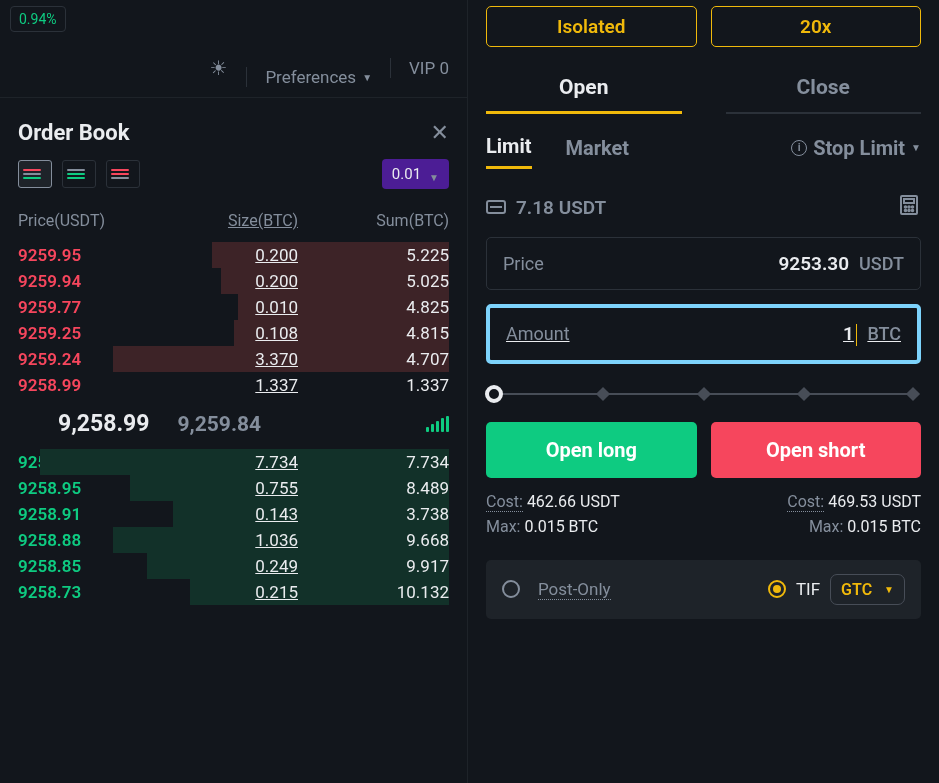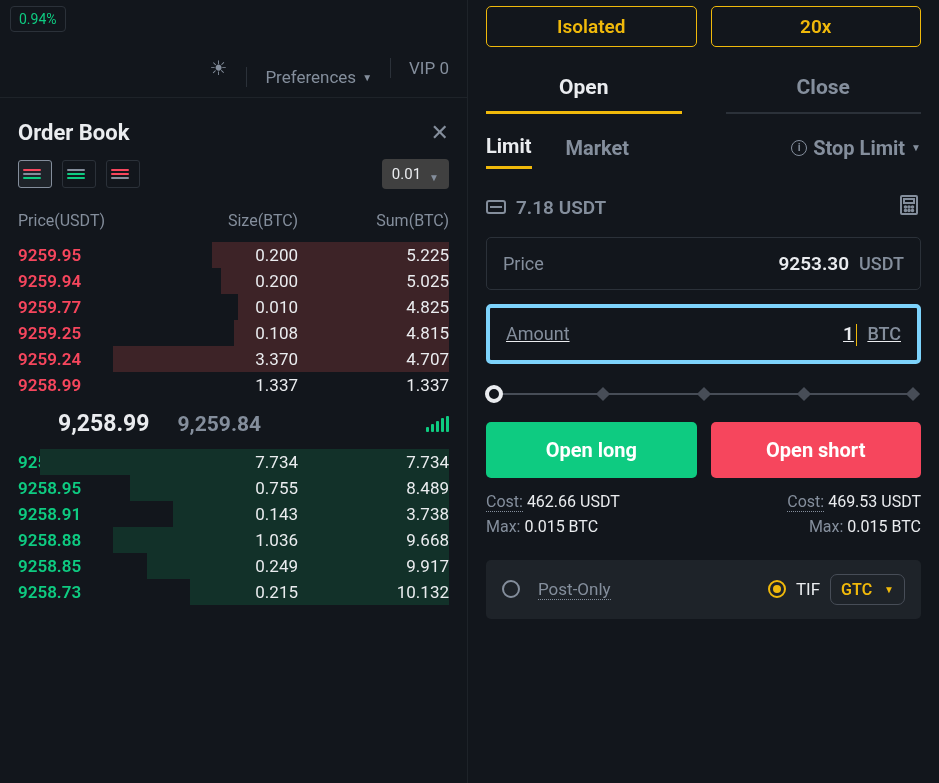--- a/index.html
+++ b/index.html
@@ -20,25 +20,25 @@
 .close-x { color:#848e9c; font-size:22px; cursor:pointer; font-weight:300; }
 
 .ob-tools { display:flex; align-items:center; justify-content:space-between; padding:0 18px 16px 18px; }
 .ob-views { display:flex; gap:10px; }
 .ob-view { width:34px; height:28px; border:1px solid #2b3139; border-radius:3px; display:flex; flex-direction:column; justify-content:center; align-items:flex-start; padding:4px; cursor:pointer; gap:2px; }
 .ob-view.active { border-color:#848e9c; background:#1e2329; }
 .line { height:2px; border-radius:1px; }
 .line.r { background:#f6465d; width:18px; }
 .line.g { background:#0ecb81; width:18px; }
 .line.w { background:#848e9c; width:18px; }
-.prec-dd { display:flex; align-items:flex-end; gap:8px; color:#eaecef; background:#404040; padding:6px 10px; border-radius:4px; cursor:pointer; font-size:15px; }
+.prec-dd { display:flex; align-items:flex-end; gap:8px; color:#eaecef; background:#4c1d95; padding:6px 10px; border-radius:4px; cursor:pointer; font-size:15px; }
 
 .ob-head-row { display:flex; padding:6px 18px 12px 18px; color:#848e9c; font-size:16px; }
 .ob-col1 { width:150px; text-align:left; }
-.ob-col2 { width:130px; text-align:right; }
+.ob-col2 { width:130px; text-align:right;text-decoration:underline; }
 .ob-col3 { flex:1; text-align:right; }
 
 .ob-rows { padding:0 18px; }
 .ob-row { display:flex; align-items:center; padding:3px 0; font-size:17px; position:relative; }
 .ob-row.ask .ob-col1 { color:#f6465d; font-weight:600; }
 .ob-row.bid .ob-col1 { color:#0ecb81; font-weight:600; }
 .ob-row .ob-col2, .ob-row .ob-col3 { color:#eaecef; position:relative; z-index:1; }
 .depth-bar { position:absolute; right:0; top:0; bottom:0; z-index:0; }
 .ob-row.ask .depth-bar { background:#3d2327; }
 .ob-row.bid .depth-bar { background:#123129; }

